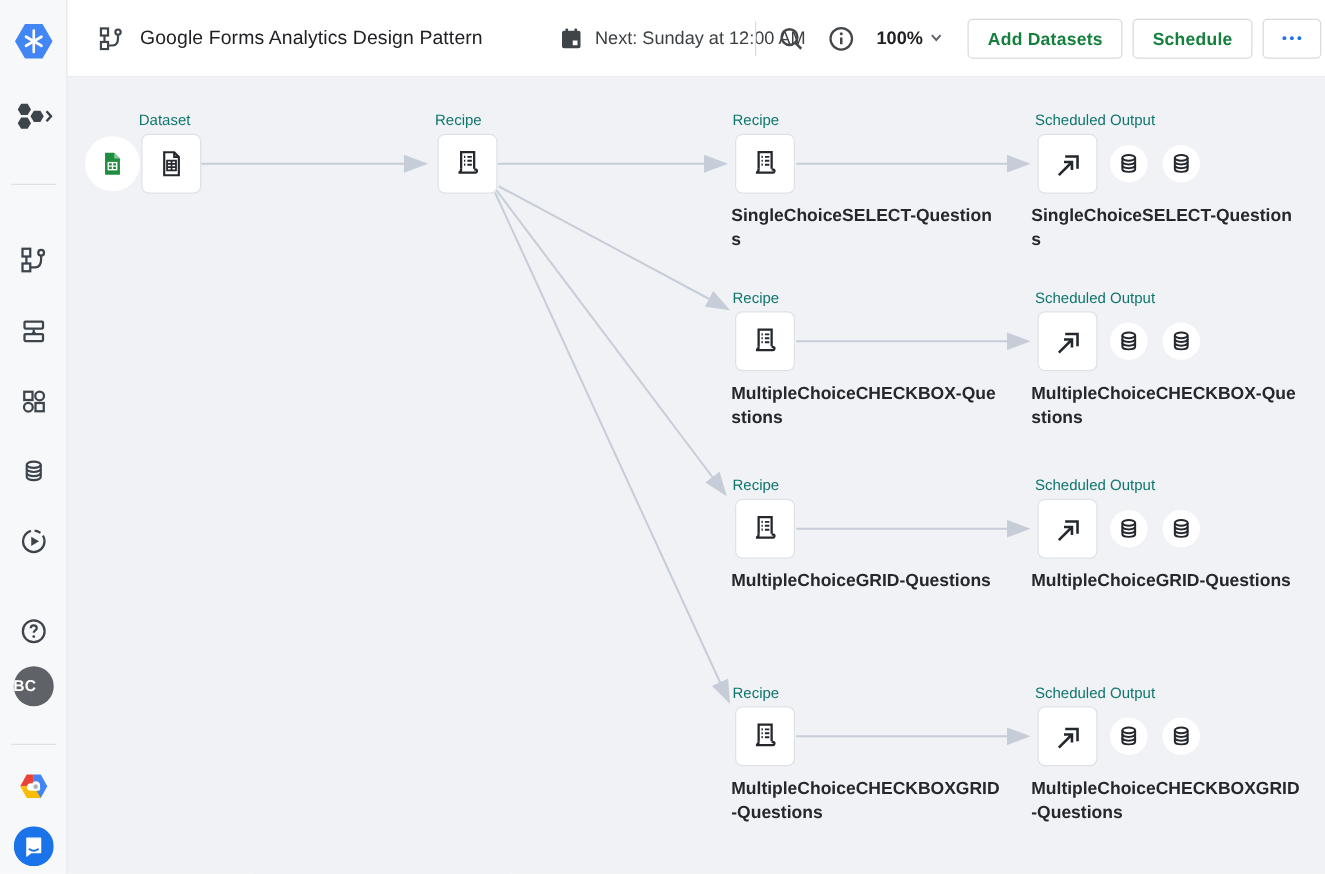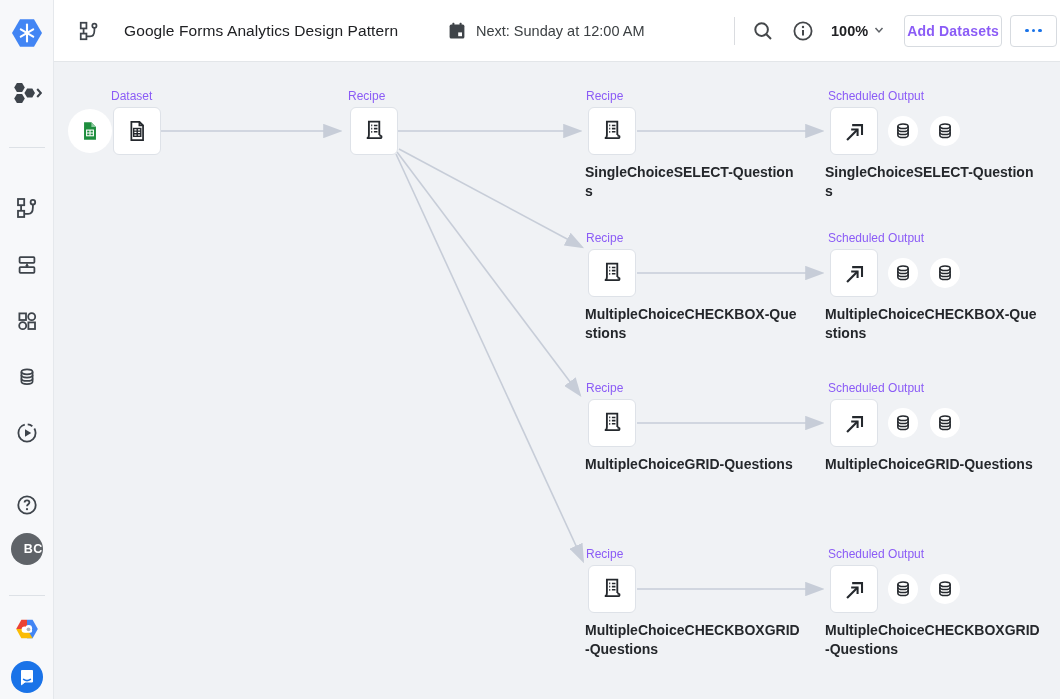--- a/index.html
+++ b/index.html
@@ -1,44 +1,44 @@
 <!DOCTYPE html>
 <html><head>
 <meta charset="utf-8">
 <style>
   * { margin:0; padding:0; box-sizing:border-box; }
   html,body { width:1060px; height:699px; }
   body { font-family:"Liberation Sans", sans-serif; background:#fff; position:relative; overflow:hidden; color:#202124; }
 
   
   .rail { position:absolute; left:0; top:0; width:54px; height:699px; background:#F7F8FA; border-right:1px solid #E5E8EC; z-index:6; }
-  .rail .it { position:absolute; left:50%; transform:translateX(-50%); display:flex; align-items:center; justify-content:flex-end; cursor:pointer; }
+  .rail .it { position:absolute; left:50%; transform:translateX(-50%); display:flex; align-items:center; justify-content:flex-start; cursor:pointer; }
   .rail .divider { position:absolute; left:9px; width:36px; border-top:1px solid #DDE1E6; }
   .avatar { width:32px; height:32px; border-radius:50%; background:#5F6368; color:#fff; font-size:12.5px; font-weight:bold; display:flex; align-items:center; justify-content:center; letter-spacing:.3px; }
 
   
   header { position:absolute; left:54px; top:0; width:1006px; height:62px; background:#fff; border-bottom:1px solid #E3E6E9; z-index:5; }
-  .h-left { position:absolute; left:24px; top:0; height:61px; display:flex; align-items:center; gap:24px; }
+  .h-left { position:absolute; left:24px; top:0; height:61px; display:flex; align-items:center; gap:12px; }
   .h-title { font-size:15.5px; color:#202124; letter-spacing:.1px; }
   .h-mid { position:absolute; left:393px; top:0; height:61px; display:flex; align-items:center; gap:9px; }
   .h-next { font-size:14.5px; color:#3C4043; }
   .h-right { position:absolute; right:3px; top:0; height:61px; display:flex; align-items:center; }
   .vsep { width:1px; height:28px; background:#DADCE0; margin-right:16px; }
   .icon-btn { width:24px; height:24px; display:flex; align-items:center; justify-content:center; cursor:pointer; }
   .zoom-ctl { display:flex; gap:4px; margin:0 18px 0 16px; cursor:pointer; }
   .zoom-ctl .zv { font-size:14.5px; font-weight:bold; color:#202124; }
-  .btn { height:32px; padding:0 2px; background:#fff; border:1px solid #D7DBE0; border-radius:4px; color:#8b5cf6; font-weight:bold; font-size:14px; font-family:"Liberation Sans",sans-serif; letter-spacing:.2px; cursor:pointer; }
+  .btn { height:32px; padding:0 15px; background:#fff; border:1px solid #D7DBE0; border-radius:4px; color:#15803d; font-weight:bold; font-size:14px; font-family:"Liberation Sans",sans-serif; letter-spacing:.2px; cursor:pointer; }
   .btn + .btn { margin-left:8px; }
   .btn-more { width:47px; display:inline-flex; align-items:center; justify-content:center; gap:3px; margin-left:12px; }
   .btn-more i { width:3.5px; height:3.5px; border-radius:50%; background:#1A73E8; }
 
   
   .canvas { position:absolute; left:54px; top:62px; width:1006px; height:637px; background:#F0F2F5; overflow:hidden; }
   .edges { position:absolute; left:0; top:0; }
-  .tlabel { position:absolute; font-size:12px; color:#8b5cf6; white-space:nowrap; }
+  .tlabel { position:absolute; font-size:12px; color:#0f766e; white-space:nowrap; }
   .node { position:absolute; width:48px; height:48px; background:#fff; border:1px solid #DEE2E8; border-radius:6px; display:flex; align-items:center; justify-content:center; cursor:pointer; }
   .nname { position:absolute; font-size:14px; font-weight:bold; color:#24272B; line-height:19px; width:216px; word-break:break-all; }
   .halo { position:absolute; width:44px; height:44px; border-radius:50%; background:#fff; display:flex; align-items:center; justify-content:center; }
   .dbchip { position:absolute; width:30px; height:30px; border-radius:50%; background:#fff; display:flex; align-items:center; justify-content:center; cursor:pointer; }
   svg { display:block; }
 </style>
 </head>
 <body>
 
 <aside class="rail">
@@ -188,20 +188,21 @@
     </div>
 
     <div class="zoom-ctl">
       <span class="zv">100%</span>
       <svg width="14" height="14" viewBox="0 0 18 18" fill="none" stroke="#5F6368" stroke-width="2">
         <path d="M4.5 6.5 L9 11.5 L13.5 6.5"></path>
       </svg>
     </div>
 
     <button class="btn">Add Datasets</button>
+    <button class="btn">Schedule</button>
     <button class="btn btn-more" aria-label="more">
       <i></i>
         <i></i>
         <i></i>
     </button>
   </div>
 </header>
 
 <div class="canvas">
 

